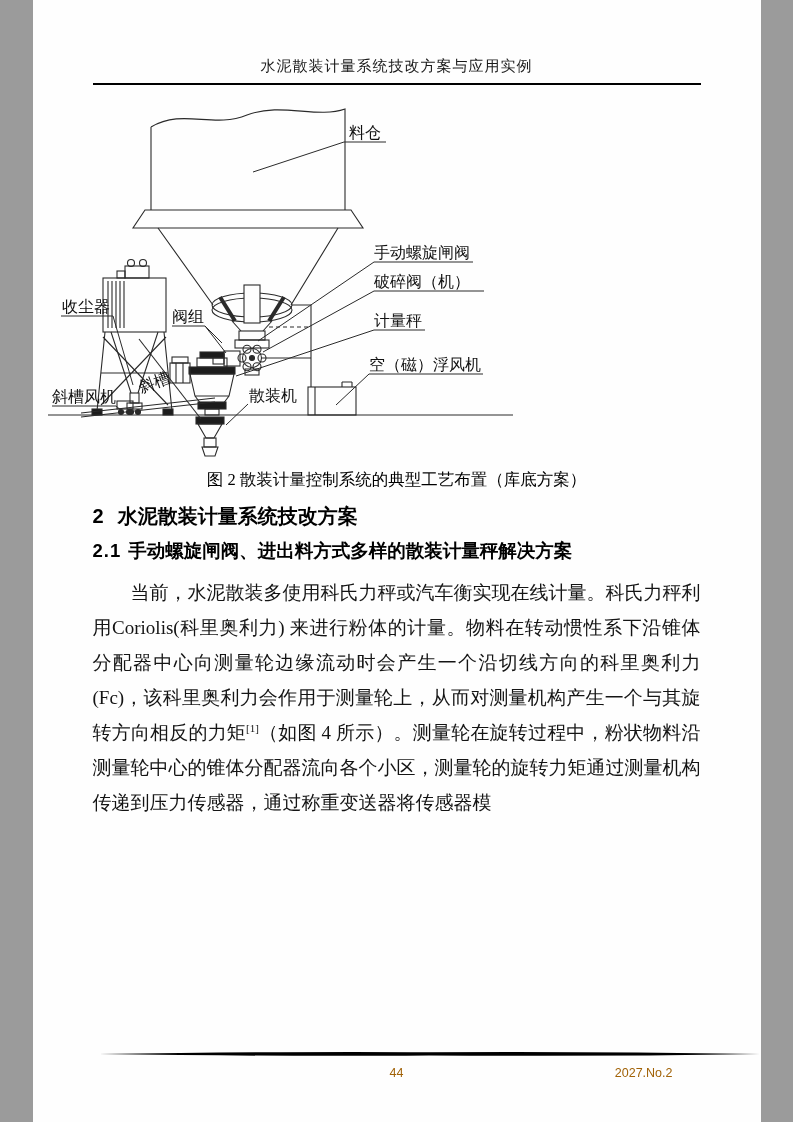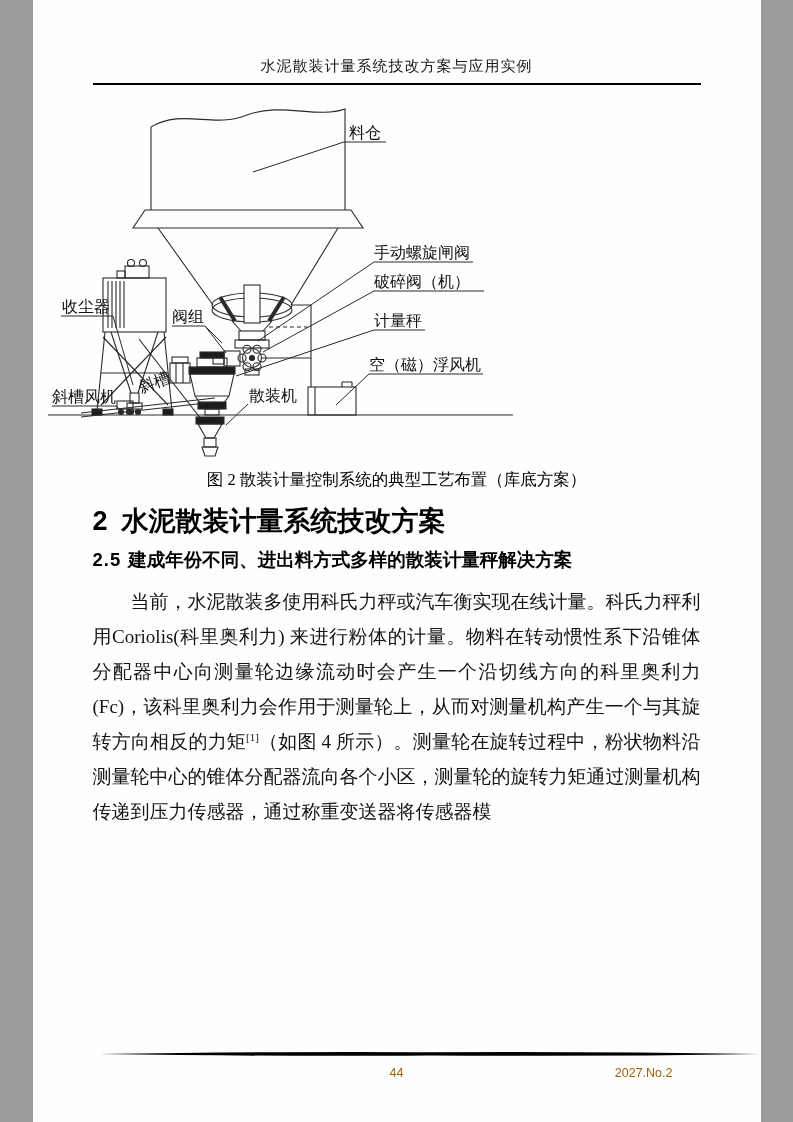--- a/index.html
+++ b/index.html
@@ -10,21 +10,21 @@
   }
   .header{padding-top:57px;text-align:center;font-size:15px;letter-spacing:1px;color:#1a1a1a;}
   .header-rule{margin:7px 60px 0 60px;border-top:2px solid #000;height:0;}
   .figure-wrap{margin-top:10px;}
   .figure-wrap svg{display:inline-block;}
   .dlabel{font-size:16px;fill:#111;font-family:"Liberation Serif","DejaVu Serif",serif;}
   .caption{text-align:center;font-weight:normal;font-size:16.5px;margin-top:2px;color:#000;}
   .content{margin:6px 60px 0 60px;}
   p.body-para{font-size:19px;line-height:35px;text-align:justify;text-indent:2em;margin:0;color:#141414;}
   p.body-para sup{font-size:11px;line-height:0;vertical-align:super;}
-  h2.sec{font-family:"Liberation Sans","DejaVu Sans",sans-serif;font-size:27px;margin:12px 0 8px 0;color:#000;}
+  h2.sec{font-family:"Liberation Sans","DejaVu Sans",sans-serif;font-size:20px;margin:12px 0 8px 0;color:#000;}
   h2.sec .num{margin-right:14px;}
   h3.sec{font-family:"Liberation Sans","DejaVu Sans",sans-serif;font-size:18.5px;margin:0 0 12px 0;color:#000;}
   h3.sec .num{margin-right:7px;letter-spacing:1px;}
   .footer{position:absolute;left:60px;right:60px;bottom:42px;}
   .footer-row{position:relative;margin-top:5px;font-family:Liberation Sans, sans-serif;font-size:12.5px;color:#a16207;text-align:center;}
   .footer-issue{position:absolute;right:28px;top:0;}
 </style>
 </head>
 <body>
 
@@ -139,21 +139,21 @@
       <text class="dlabel" x="216" y="306">散装机</text>
     </svg>
   </div>
 
   <div class="caption">图 2 散装计量控制系统的典型工艺布置（库底方案）</div>
 
   <div class="content">
 
     <h2 class="sec"><span class="num">2</span><span>水泥散装计量系统技改方案</span></h2>
 
-    <h3 class="sec"><span class="num">2.5</span><span>建成年份不同、进出料方式多样的散装计量秤解决方案</span></h3>
+    <h3 class="sec"><span class="num">2.1</span><span>手动螺旋闸阀、进出料方式多样的散装计量秤解决方案</span></h3>
 
     <p class="body-para"><span>当前，水泥散装多使用科氏力秤或汽车衡实现在线计量。科氏力秤利用Coriolis(科里奥利力) 来进行粉体的计量。物料在转动惯性系下沿锥体分配器中心向测量轮边缘流动时会产生一个沿切线方向的科里奥利力 (Fc)，该科里奥利力会作用于测量轮上，从而对测量机构产生一个与其旋转方向相反的力矩</span><sup>[1]</sup><span>（如图 4 所示）。测量轮在旋转过程中，粉状物料沿测量轮中心的锥体分配器流向各个小区，测量轮的旋转力矩通过测量机构传递到压力传感器，通过称重变送器将传感器模</span></p>
   </div>
 
   <div class="footer">
     <svg width="673" height="6" viewBox="0 0 673 6">
       <path d="M6,3 Q200,0.2 336,1.2 Q500,0.2 667,3 Q500,5.8 336,4.4 Q200,5.8 6,3 Z" fill="#000"></path>
     </svg>
     <div class="footer-row">
       <span>44</span>

